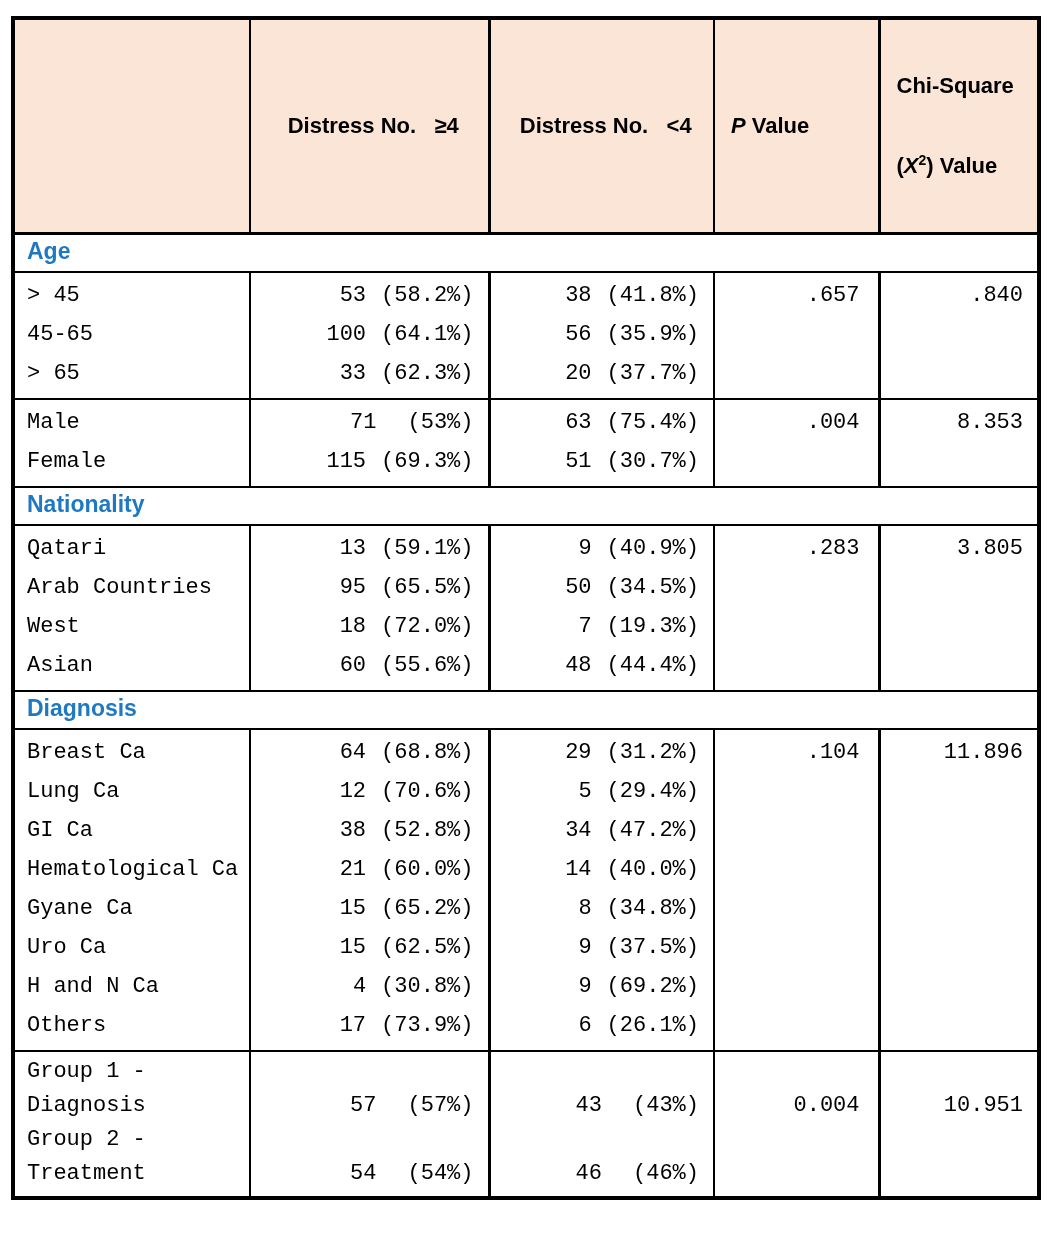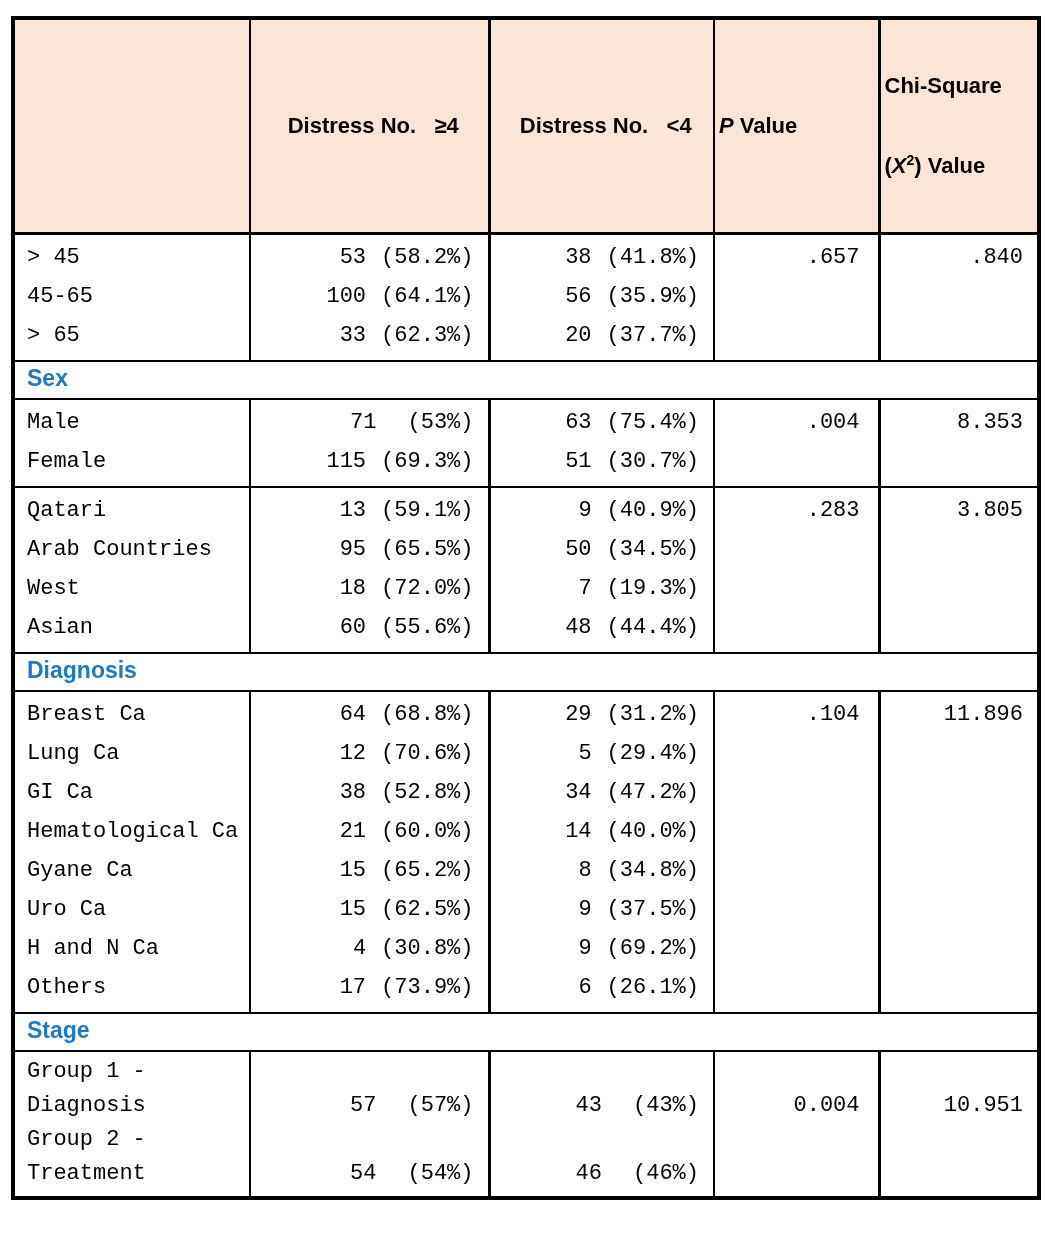--- a/index.html
+++ b/index.html
@@ -26,21 +26,21 @@
     background: var(--header-bg, #FBE5D6);
     height: 74px;
     font-weight: bold;
     font-size: 22px;
     vertical-align: middle;
     white-space: pre;
     border-bottom-width: 3px;
     padding-left: 8px;
   }
   thead th.center { text-align: center; }
-  thead th.left { text-align: left; padding-left: 4px; }
+  thead th.left { text-align: left; padding-left: 16px; }
   thead th .hline { display: block; line-height: 28px; }
   thead th i { font-style: italic; }
   thead th sup { font-size: 14px; vertical-align: super; line-height: 0; }
 
   td.section-cell {
     padding: 3px 0 6px 12px;
     font-weight: bold;
     font-size: 23px;
     color: var(--blue, #1F78C2);
   }
@@ -79,20 +79,23 @@
         <th class="center">Distress No.   ≥4</th>
         <th class="center bL">Distress No.   &lt;4</th>
         <th class="left"><i>P</i><span> Value</span></th>
         <th class="left bL">
           <span class="hline">Chi-Square</span>
           <span class="hline"><span>(</span><i>X</i><sup>2</sup><span>) Value</span></span>
         </th>
       </tr>
     </thead>
     <tbody id="tbody">
+        <tr class="section-row">
+          <td class="section-cell" colspan="5">Age</td>
+        </tr>
         <tr class="block" style="--lh: 39px;">
           <td class="lab">
             <div class="line">&gt; 45</div>
             <div class="line">45-65</div>
             <div class="line">&gt; 65</div>
           </td>
           <td class="val ">
             <div class="line"><span class="num">53</span><span class="pct">(58.2%)</span></div>
             <div class="line"><span class="num">100</span><span class="pct">(64.1%)</span></div>
             <div class="line"><span class="num">33</span><span class="pct">(62.3%)</span></div>
@@ -102,42 +105,42 @@
             <div class="line"><span class="num">56</span><span class="pct">(35.9%)</span></div>
             <div class="line"><span class="num">20</span><span class="pct">(37.7%)</span></div>
           </td>
           <td class="pcol">
             <div class="line">.657</div>
           </td>
           <td class="chicol bL">
             <div class="line">.840</div>
           </td>
         </tr>
-        <tr class="section-row">
-          <td class="section-cell" colspan="5">Sex</td>
-        </tr>
         <tr class="block" style="--lh: 39px;">
           <td class="lab">
             <div class="line">Male</div>
             <div class="line">Female</div>
           </td>
           <td class="val ">
             <div class="line"><span class="num">71</span><span class="pct">(53%)</span></div>
             <div class="line"><span class="num">115</span><span class="pct">(69.3%)</span></div>
           </td>
           <td class="val bL">
             <div class="line"><span class="num">63</span><span class="pct">(75.4%)</span></div>
             <div class="line"><span class="num">51</span><span class="pct">(30.7%)</span></div>
           </td>
           <td class="pcol">
             <div class="line">.004</div>
           </td>
           <td class="chicol bL">
             <div class="line">8.353</div>
           </td>
+        </tr>
+        <tr class="section-row">
+          <td class="section-cell" colspan="5">Nationality</td>
         </tr>
         <tr class="block" style="--lh: 39px;">
           <td class="lab">
             <div class="line">Qatari</div>
             <div class="line">Arab Countries</div>
             <div class="line">West</div>
             <div class="line">Asian</div>
           </td>
           <td class="val ">
             <div class="line"><span class="num">13</span><span class="pct">(59.1%)</span></div>
@@ -192,23 +195,20 @@
             <div class="line"><span class="num">9</span><span class="pct">(69.2%)</span></div>
             <div class="line"><span class="num">6</span><span class="pct">(26.1%)</span></div>
           </td>
           <td class="pcol">
             <div class="line">.104</div>
           </td>
           <td class="chicol bL">
             <div class="line">11.896</div>
           </td>
         </tr>
-        <tr class="section-row">
-          <td class="section-cell" colspan="5">Stage</td>
-        </tr>
         <tr class="block" style="--lh: 34px;">
           <td class="lab">
             <div class="line">Group 1 -</div>
             <div class="line">Diagnosis</div>
             <div class="line">Group 2 -</div>
             <div class="line">Treatment</div>
           </td>
           <td class="val ">
             <div class="line"></div>
             <div class="line"><span class="num">57</span><span class="pct">(57%)</span></div>

